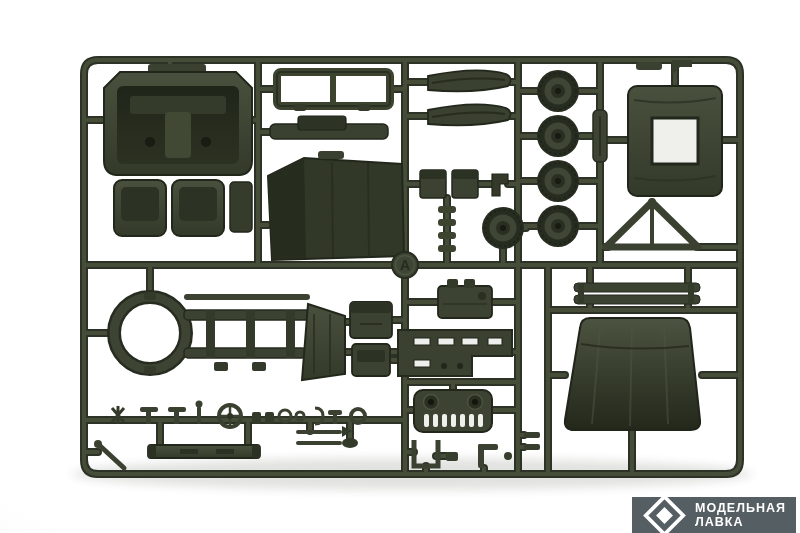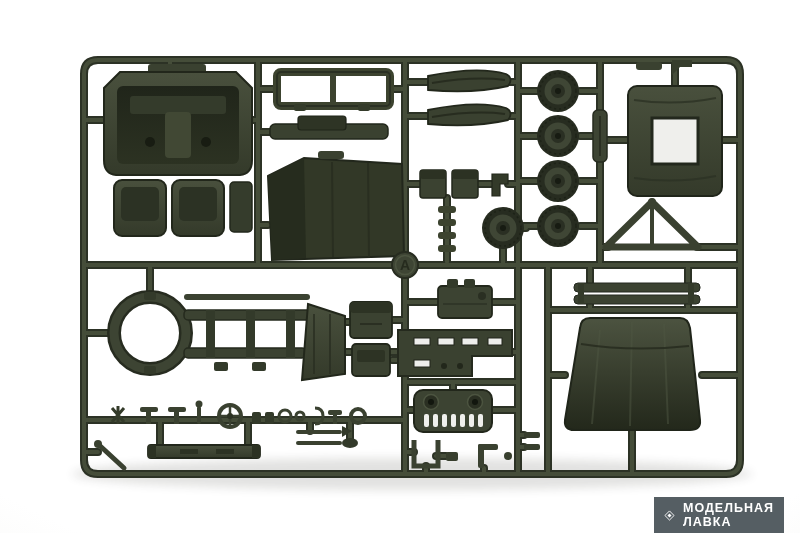--- a/index.html
+++ b/index.html
@@ -3,21 +3,21 @@
 <meta charset="utf-8">
 <style>
   html,body{margin:0;padding:0;background:#e9e9e7;}
   .photo{
     position:relative;width:800px;height:533px;overflow:hidden;
     background:radial-gradient(130% 120% at 50% 45%, #ffffff 55%, #f0f0ed 88%, #e8e8e5 100%);
     font-family:"Liberation Sans",sans-serif;
   }
   .photo svg{display:block;width:800px;height:533px;}
   .watermark{
-    position:absolute;right:16px;bottom:0;width:130px;height:36px;
+    position:absolute;right:4px;bottom:0;width:164px;height:36px;
     background:rgba(62,72,77,0.88);
     display:flex;align-items:center;gap:8px;padding:0 10px;box-sizing:border-box;
     color:#ffffff;
   }
   .watermark .wm-text{display:flex;flex-direction:column;line-height:1.15;}
   .watermark .wm-line{font-size:12.5px;font-weight:bold;letter-spacing:1px;}
 </style>
 </head>
 <body>
 

